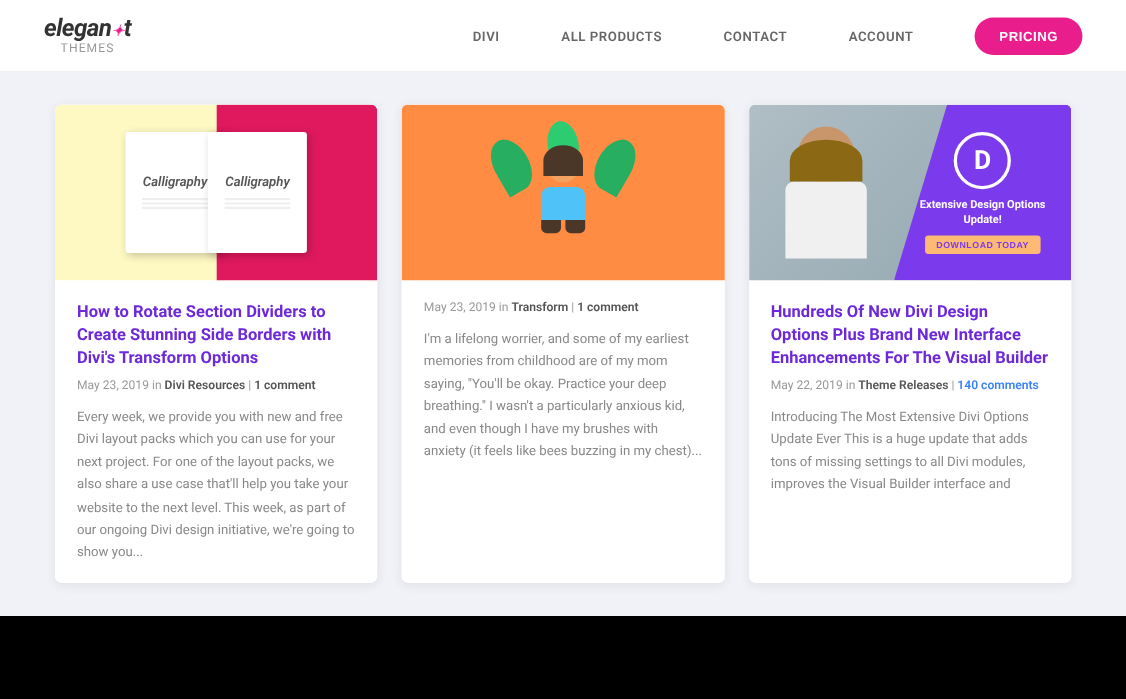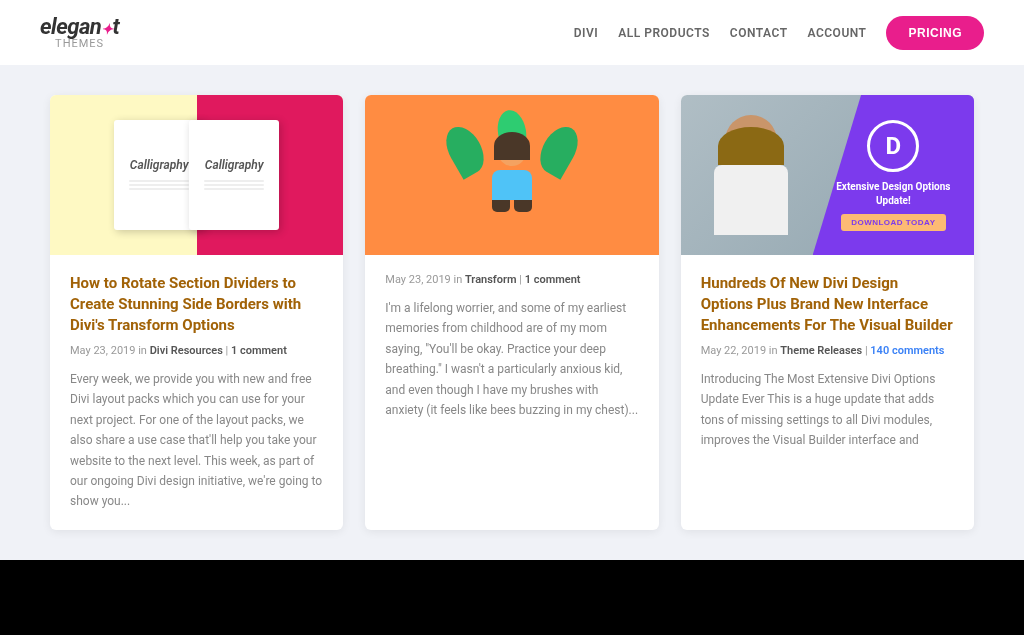--- a/index.html
+++ b/index.html
@@ -34,21 +34,21 @@
       letter-spacing: 1px;
       text-transform: uppercase;
     }
     .logo-star {
       color: #e91e8c;
       font-size: 14px;
     }
     .nav-links {
       display: flex;
       align-items: center;
-      gap: 20px;
+      gap: 56px;
     }
     .nav-link {
       font-size: 12px;
       font-weight: 600;
       color: #666;
       text-decoration: none;
       letter-spacing: 0.5px;
       text-transform: uppercase;
       cursor: pointer;
     }
@@ -301,21 +301,21 @@
       letter-spacing: 0.5px;
     }
 
     
     .card-body {
       padding: 18px 20px;
     }
     .card-title {
       font-size: 15px;
       font-weight: 700;
-      color: #a16207;
+      color: #6d28d9;
       line-height: 1.4;
       margin-bottom: 8px;
     }
     .card-meta {
       font-size: 11px;
       color: #999;
       margin-bottom: 12px;
     }
     .card-meta a, .meta-link {
       color: #555;

